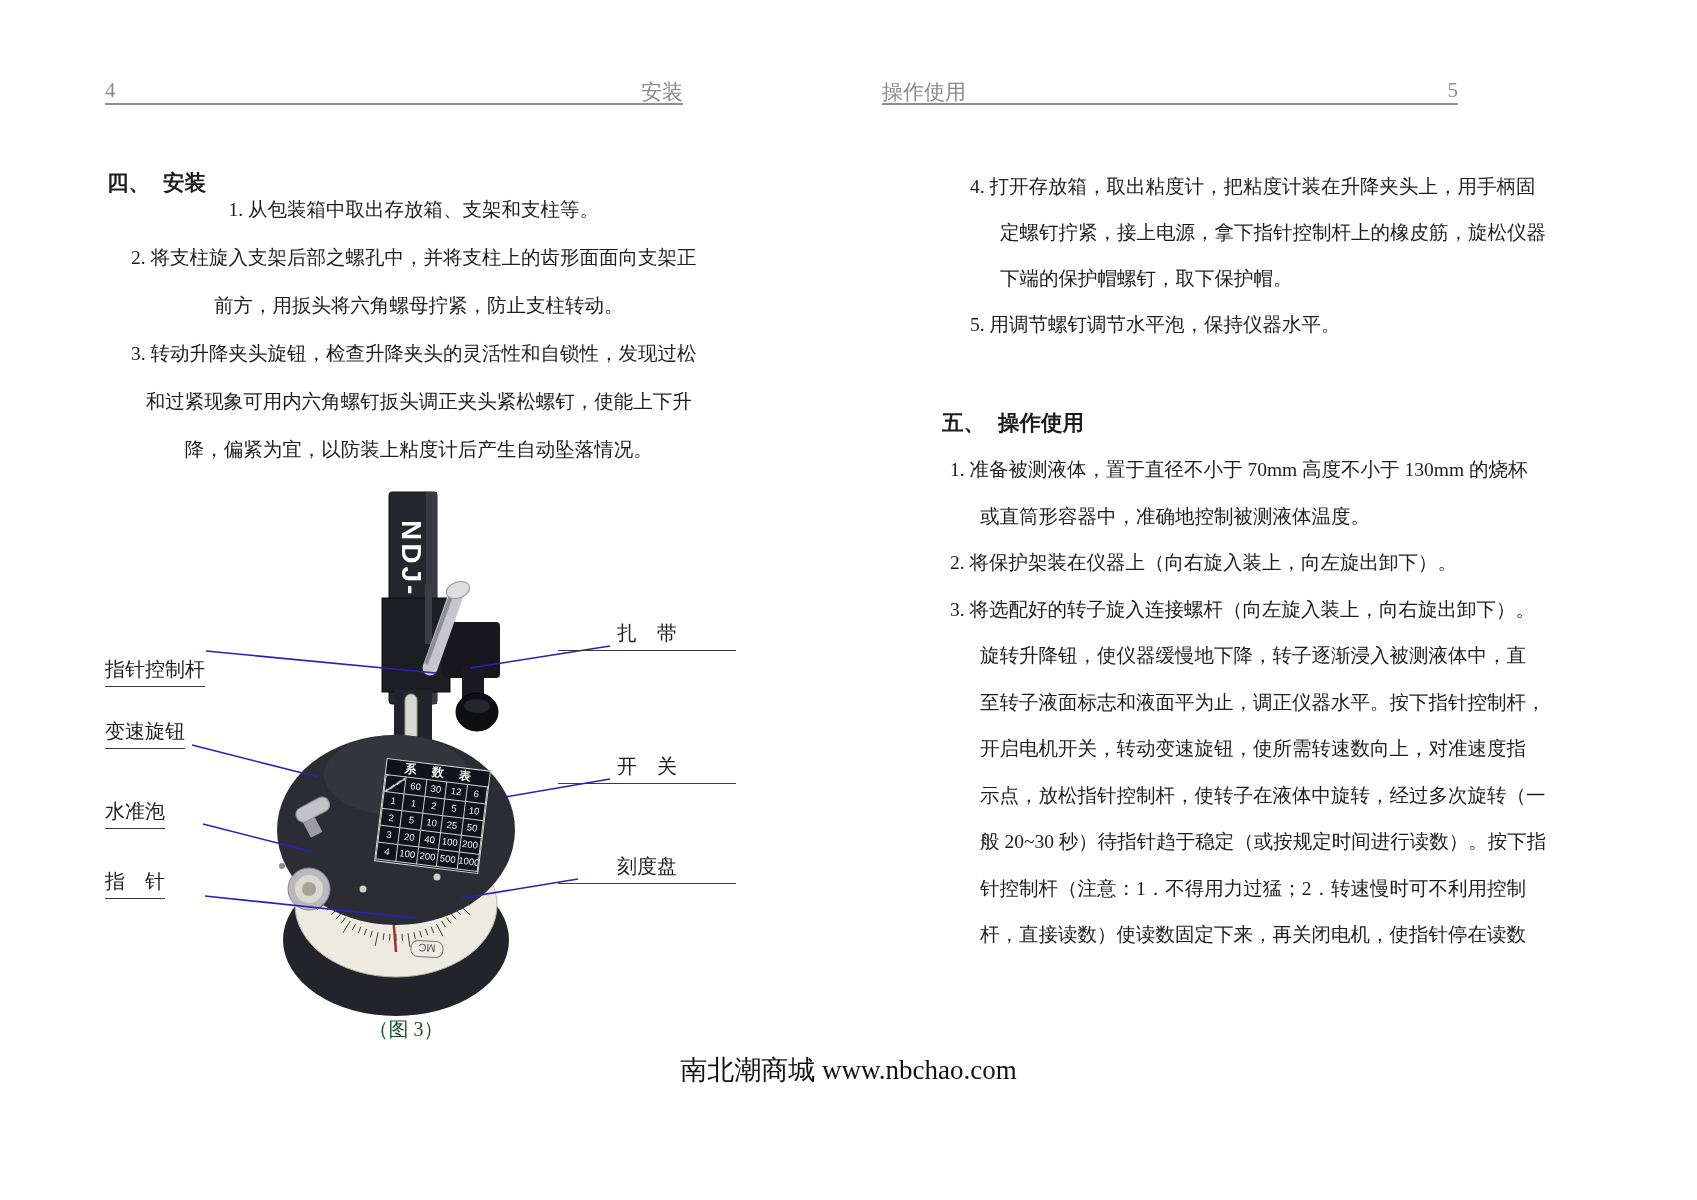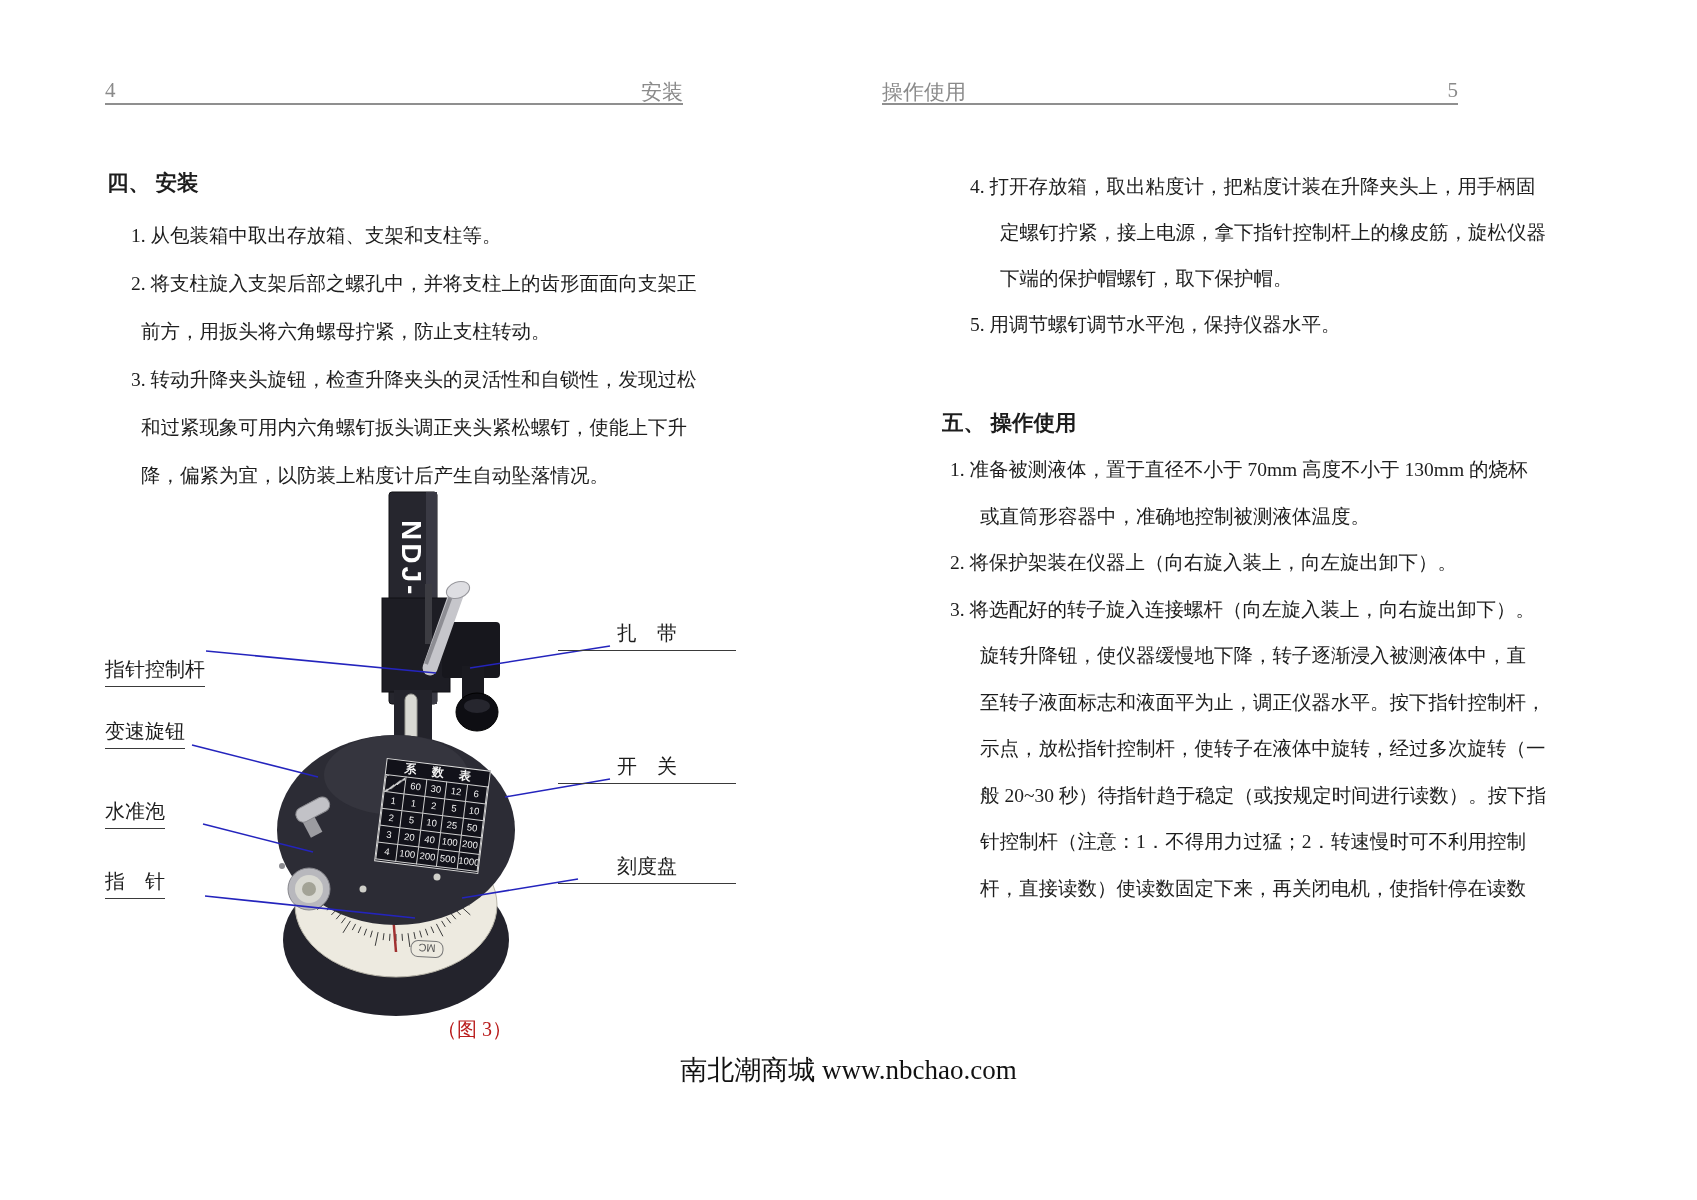--- a/index.html
+++ b/index.html
@@ -9,25 +9,25 @@
   
   .runhead { position:absolute; top:78px; display:flex; justify-content:space-between;
              font-size:21px; color:#8a8a8a; }
   .runhead-left  { left:105px; width:578px; }
   .runhead-right { left:882px; width:576px; }
   .headrule { position:absolute; top:103px; height:0; border-top:2px solid #8f8f8f; }
   .headrule-left  { left:105px; width:578px; }
   .headrule-right { left:882px; width:576px; }
 
   
-  .sec-heading { position:absolute; font-family:Liberation Serif, serif;
+  .sec-heading { position:absolute; font-family:Liberation Mono, monospace;
                  font-weight:bold; font-size:21.5px; color:#1d1d1d; }
   .txtcol { position:absolute; font-size:19.5px; color:#1d1d1d; white-space:nowrap; }
   .txtcol .tline { display:block; }
-  .col-left-lines  { left:131px; top:212px; }
+  .col-left-lines  { left:131px; top:186px;text-align:center; }
   .col-left-lines  .tline { height:48px; line-height:48px; }
   .col-right-top   { left:942px; top:164px; }
   .col-right-top   .tline { height:46px; line-height:46px;margin-left:28px; }
   .col-right-bot   { left:942px; top:447px;margin-left:8px; }
   .col-right-bot   .tline { height:46.5px; line-height:46.5px; }
   .cont-l { padding-left:10px; }
   .cont-r { padding-left:30px; }
 
   
   #figure-svg { position:absolute; left:0; top:0; width:1697px; height:1200px; }
@@ -41,22 +41,22 @@
            transform:rotate(7deg); background:#12121a; border:1.5px solid #dcdcdc;
            color:#f2f2f2; font-family:"Liberation Sans","DejaVu Sans",sans-serif; }
   .plate-title { font-size:12px; font-weight:bold; letter-spacing:6px; text-align:center;
                  height:15px; line-height:15px; padding-left:6px; }
   .plate-table { border-collapse:collapse; width:100%; table-layout:fixed; }
   .plate-table td { border:1px solid #cfcfcf; font-size:9.5px; height:17px; line-height:16px;
                     text-align:center; color:#f2f2f2; overflow:hidden; }
   .plate-table td.diag { background:linear-gradient(to bottom right,
                     transparent 46%, #cfcfcf 46%, #cfcfcf 54%, transparent 54%); }
 
-  .fig-caption { position:absolute; left:300px; top:1016px; width:212px; text-align:right;
-                 font-size:20px; color:#b91c1c; }
+  .fig-caption { position:absolute; left:300px; top:1016px; width:212px; text-align:center;
+                 font-size:20px; color:#14532d; }
 
   
   .page-footer { position:absolute; left:0; top:1052px; width:1697px; text-align:center;
                  font-size:27px; color:#111; }
 </style>
 </head>
 <body>
 
 <div class="runhead runhead-left">
   <span>4</span>
@@ -246,19 +246,20 @@
 
 <div class="sec-heading" style="left:942px; top:408px;">五、 操作使用</div>
 
 <div class="txtcol col-right-bot">
   <span class="tline">1. 准备被测液体，置于直径不小于 70mm 高度不小于 130mm 的烧杯</span>
   <span class="tline cont-r">或直筒形容器中，准确地控制被测液体温度。</span>
   <span class="tline">2. 将保护架装在仪器上（向右旋入装上，向左旋出卸下）。</span>
   <span class="tline">3. 将选配好的转子旋入连接螺杆（向左旋入装上，向右旋出卸下）。</span>
   <span class="tline cont-r">旋转升降钮，使仪器缓慢地下降，转子逐渐浸入被测液体中，直</span>
   <span class="tline cont-r">至转子液面标志和液面平为止，调正仪器水平。按下指针控制杆，</span>
+  <span class="tline cont-r">开启电机开关，转动变速旋钮，使所需转速数向上，对准速度指</span>
   <span class="tline cont-r">示点，放松指针控制杆，使转子在液体中旋转，经过多次旋转（一</span>
   <span class="tline cont-r">般 20~30 秒）待指针趋于稳定（或按规定时间进行读数）。按下指</span>
   <span class="tline cont-r">针控制杆（注意：1．不得用力过猛；2．转速慢时可不利用控制</span>
   <span class="tline cont-r">杆，直接读数）使读数固定下来，再关闭电机，使指针停在读数</span>
 </div>
 
 <div class="page-footer">南北潮商城 www.nbchao.com</div>
 
 </body></html>

